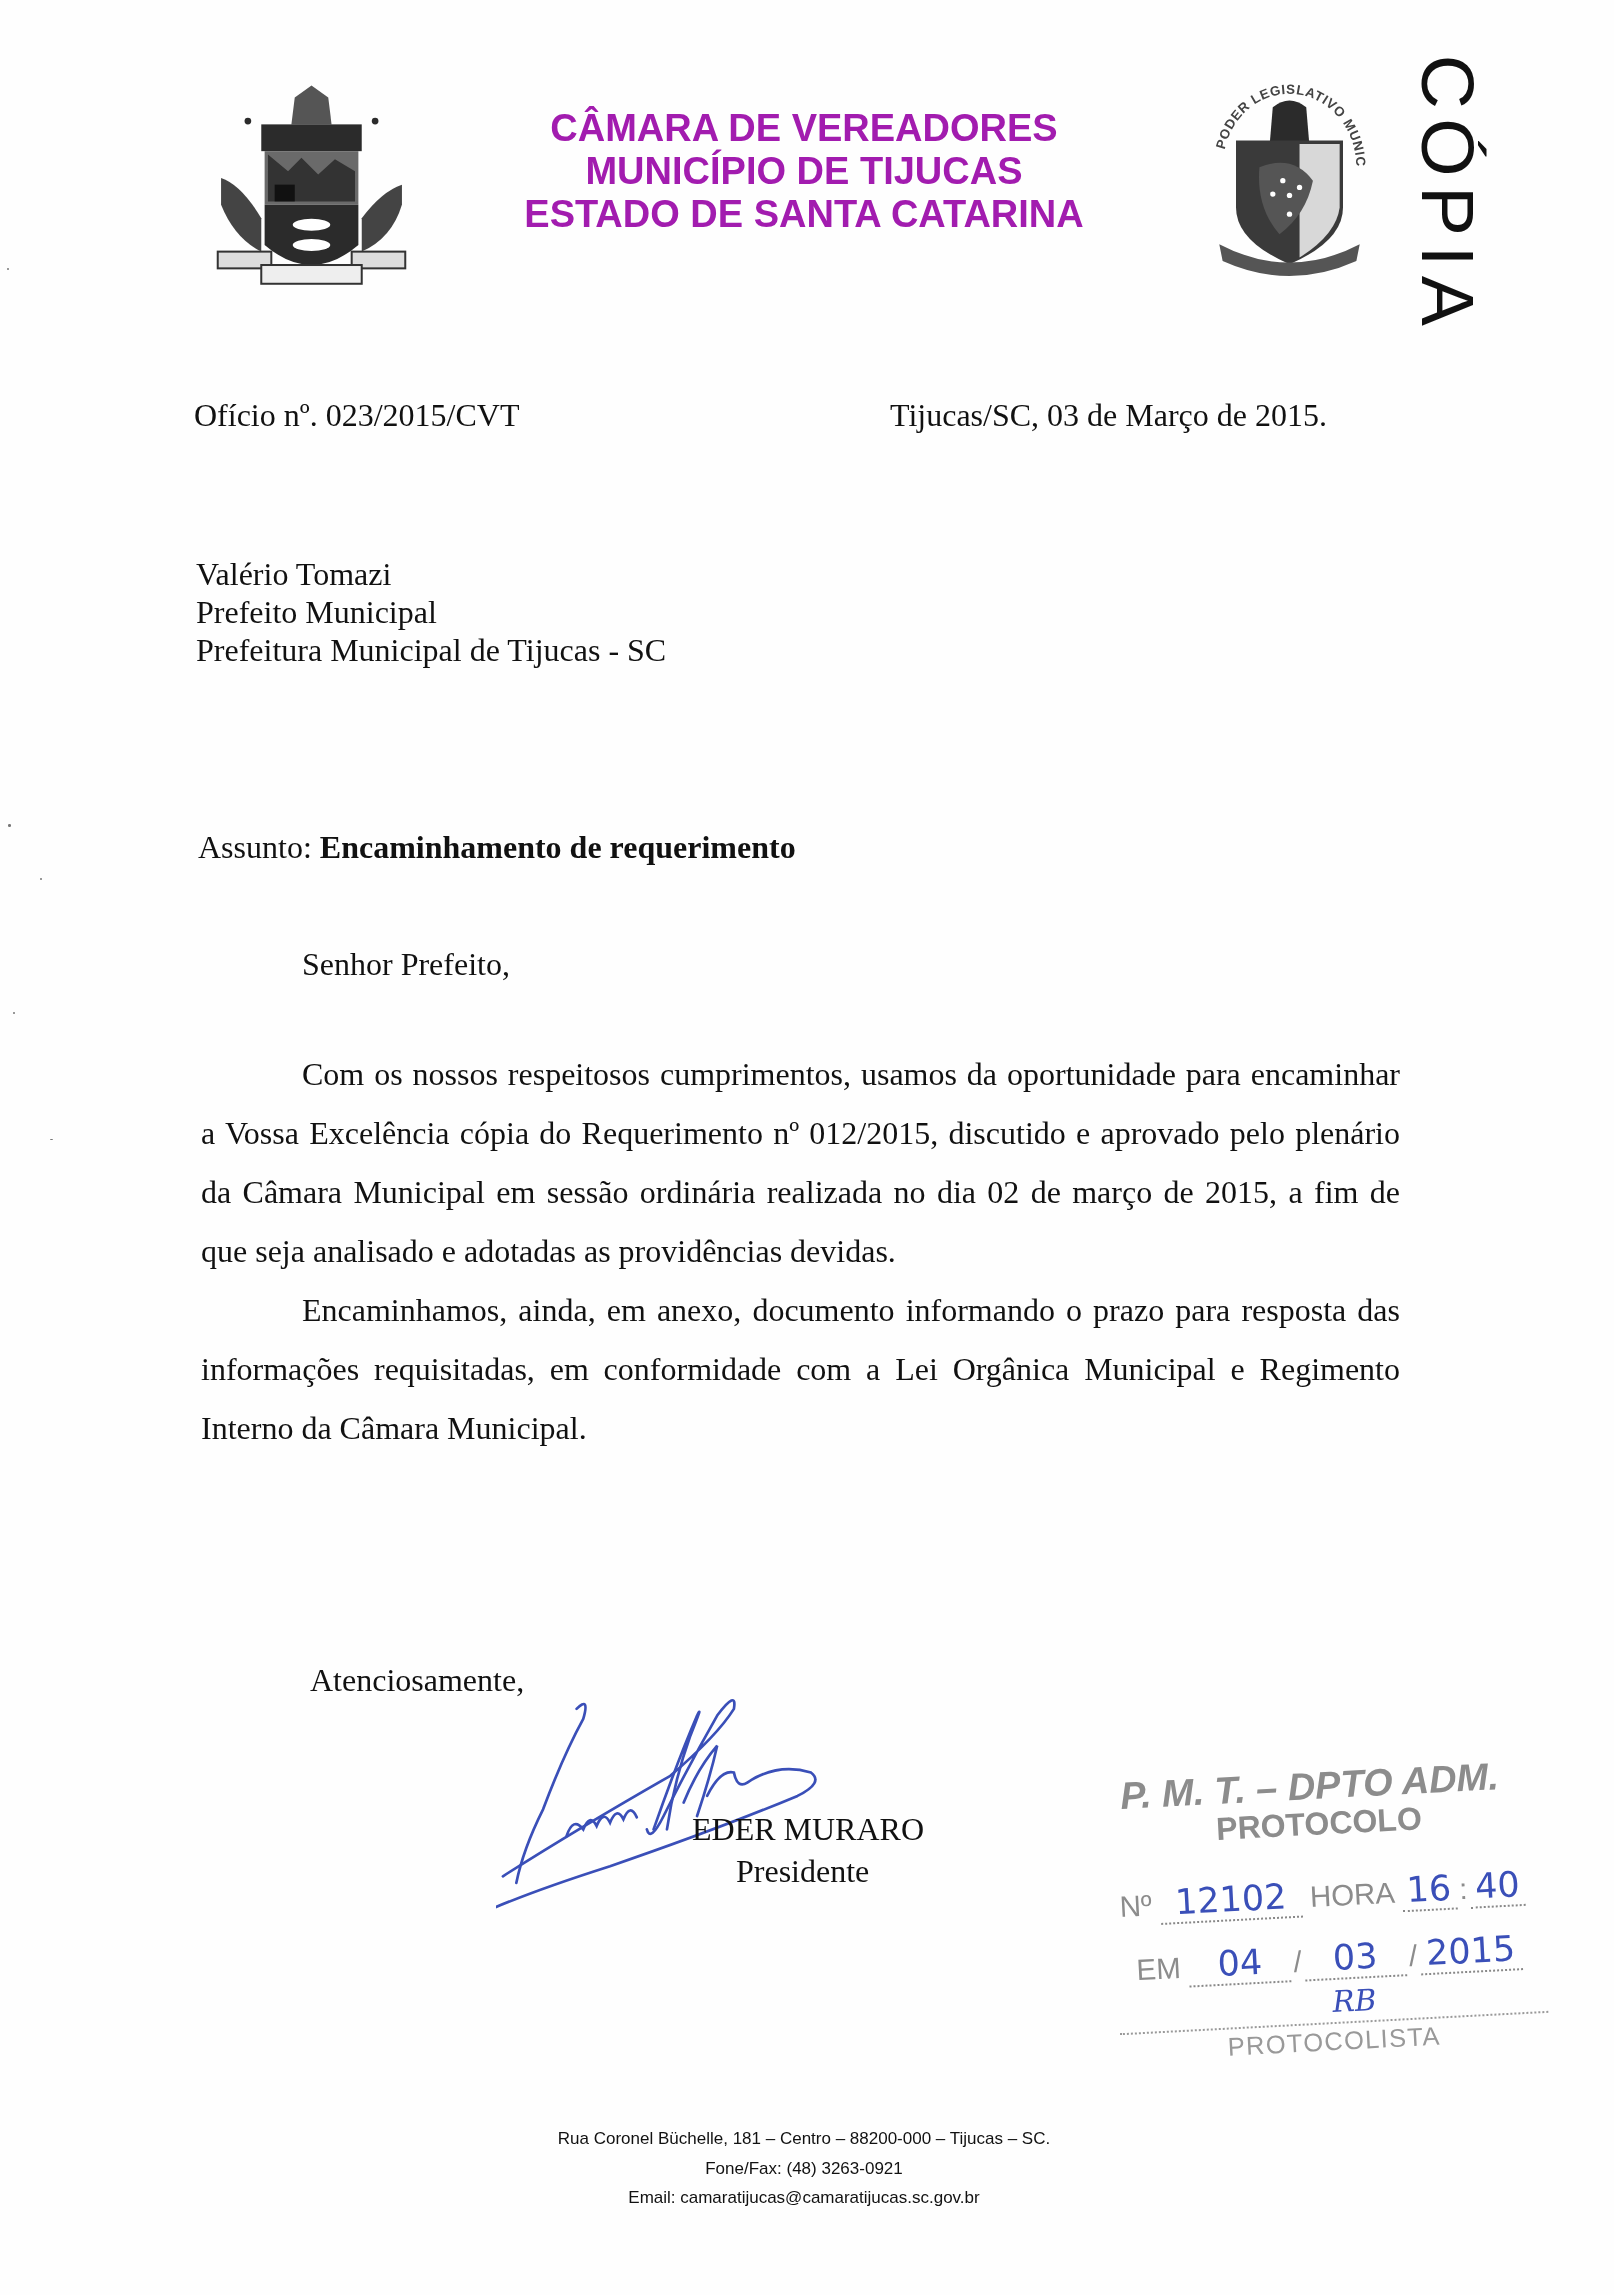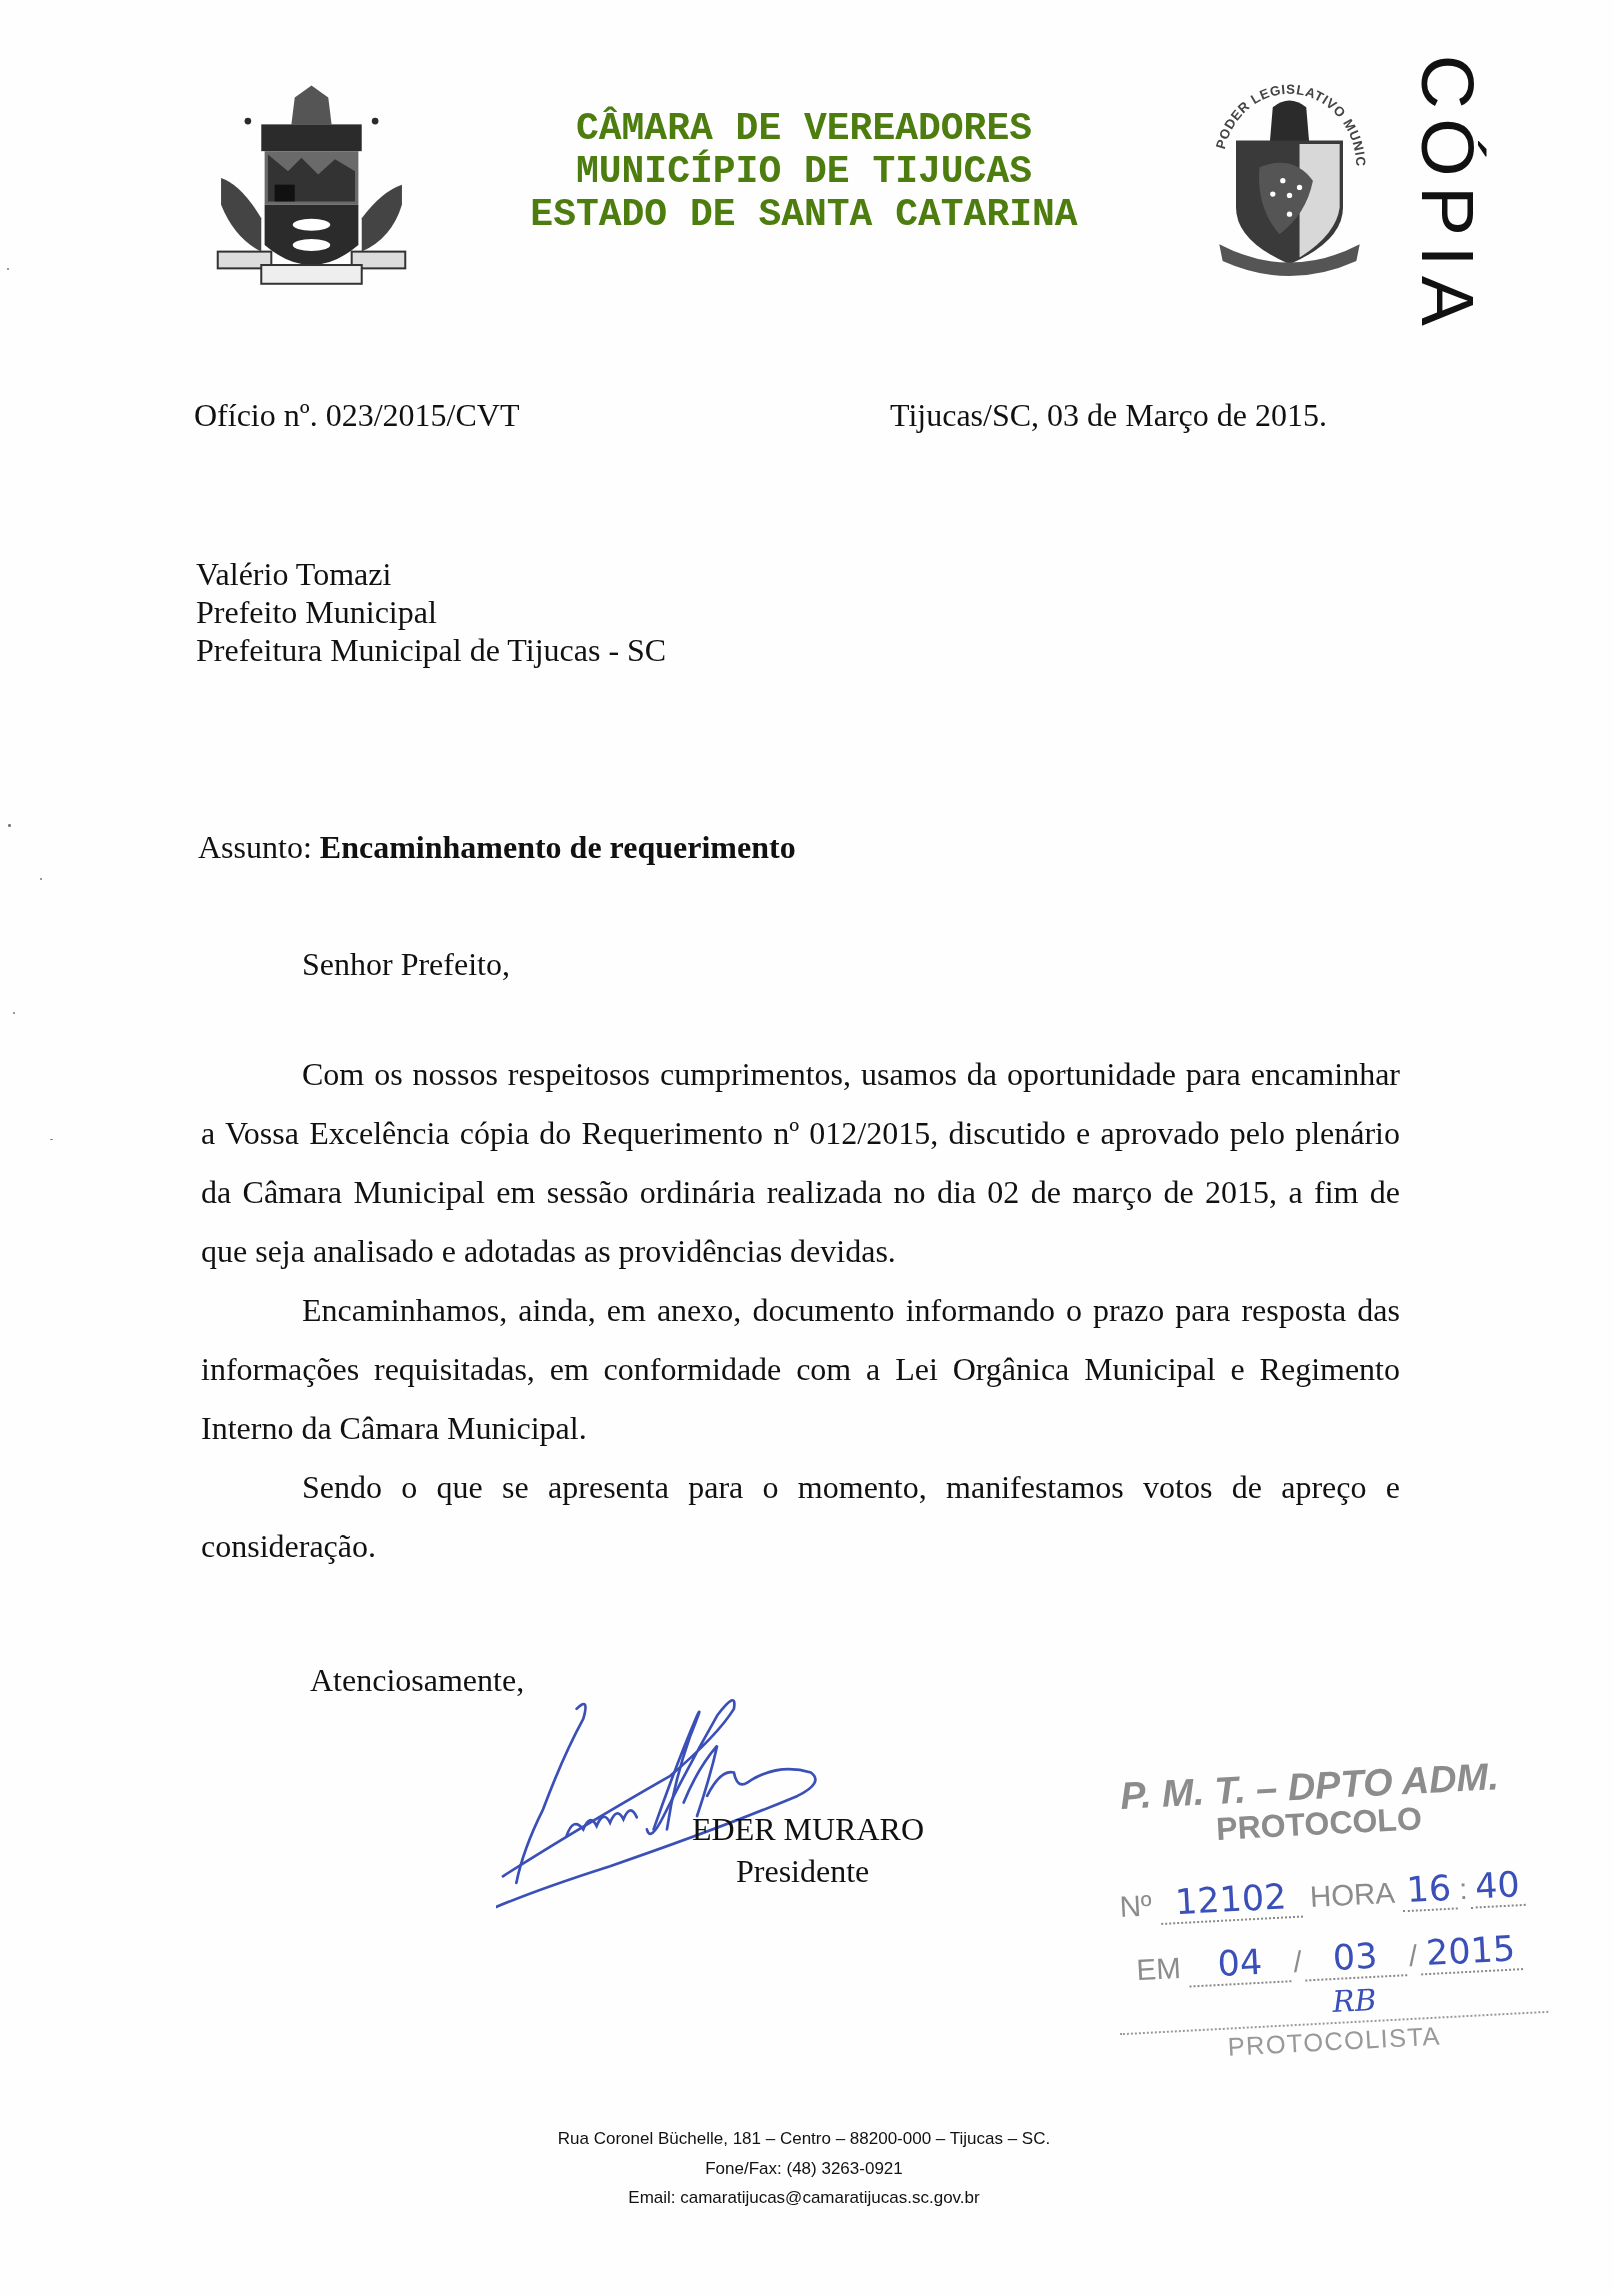--- a/index.html
+++ b/index.html
@@ -1,21 +1,21 @@
 <!DOCTYPE html>
 <html style="font-size:10.7px"><head>
   <meta charset="utf-8">
   <style>
     html, body { margin: 0; padding: 0; background: #ffffff; }
     body { width: 1614px; height: 2295px; position: relative; overflow: hidden; font-family: "Liberation Serif", serif; color: #111; }
     .page { position: absolute; left: 0; top: 0; width: 1614px; height: 2295px; background: #fefefe; }
 
     
     .crest-left { position: absolute; left: 201px; top: 84px; width: 221px; height: 208px; }
-    .header-title { position: absolute; left: 469px; top: 107px; width: 670px; text-align: center; font-family: Liberation Mono, monospace; font-weight: bold; font-size: 38px; line-height: 43px; color: #4d7c0f; transform: scaleX(1.0); }
+    .header-title { position: absolute; left: 469px; top: 107px; width: 670px; text-align: center; font-family: Liberation Sans, sans-serif; font-weight: bold; font-size: 38px; line-height: 43px; color: #a21caf; transform: scaleX(1.0); }
     .header-title div { white-space: nowrap; }
     .crest-right { position: absolute; left: 1199px; top: 67px; width: 181px; height: 214px; }
     .copia { position: absolute; left: 1394px; top: 67px; width: 107px; height: 255px; }
     .copia span { position: absolute; left: 50%; top: 50%; transform: translate(-50%, -50%) rotate(90deg); font-family: "Liberation Sans", sans-serif; font-size: 75px; letter-spacing: 9.4px; color: #111; white-space: nowrap; }
 
     
     .ref-line { position: absolute; top: 397px; font-size: 32px; white-space: nowrap; }
     .oficio { left: 194px; }
     .date { left: 878px; margin-left: 12px; }
 
@@ -127,21 +127,20 @@
   <div class="subject">
     <span>Assunto:</span>
     <b>Encaminhamento de requerimento</b>
   </div>
 
   <div class="salutation">Senhor Prefeito,</div>
 
   <div class="body-text">
     <p>Com os nossos respeitosos cumprimentos, usamos da oportunidade para encaminhar a Vossa Excelência cópia do Requerimento nº 012/2015, discutido e aprovado pelo plenário da Câmara Municipal em sessão ordinária realizada no dia 02 de março de 2015, a fim de que seja analisado e adotadas as providências devidas.</p>
     <p>Encaminhamos, ainda, em anexo, documento informando o prazo para resposta das informações requisitadas, em conformidade com a Lei Orgânica Municipal e Regimento Interno da Câmara Municipal.</p>
-    <p>Sendo o que se apresenta para o momento, manifestamos votos de apreço e consideração.</p>
   </div>
 
   <div class="closing">Atenciosamente,</div>
 
   <svg class="sig-svg" viewBox="0 0 1000 460">
     <g fill="none" stroke="#3a4fb8" stroke-width="4" stroke-linecap="round">
       <path d="M10 320 Q120 250 260 170 Q330 110 355 70 Q360 40 330 80 Q290 150 250 230 Q230 270 225 250"></path>
       <path d="M120 70 Q140 50 130 85 Q100 140 70 220 Q40 280 30 330"></path>
       <path d="M105 260 Q115 230 130 250 Q140 225 150 245 Q160 220 170 240 Q180 215 190 235 Q200 210 210 232"></path>
       <path d="M235 250 Q270 150 300 80 Q310 60 290 110 Q265 180 255 250"></path>

